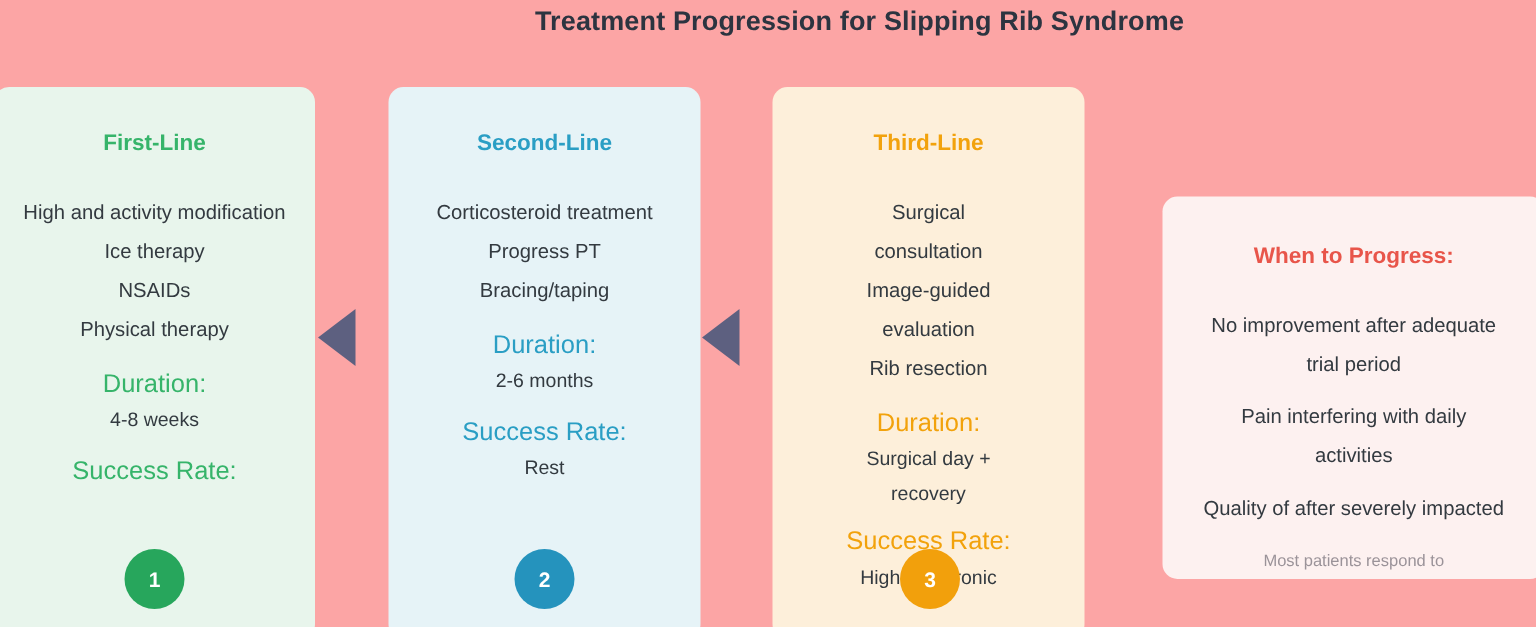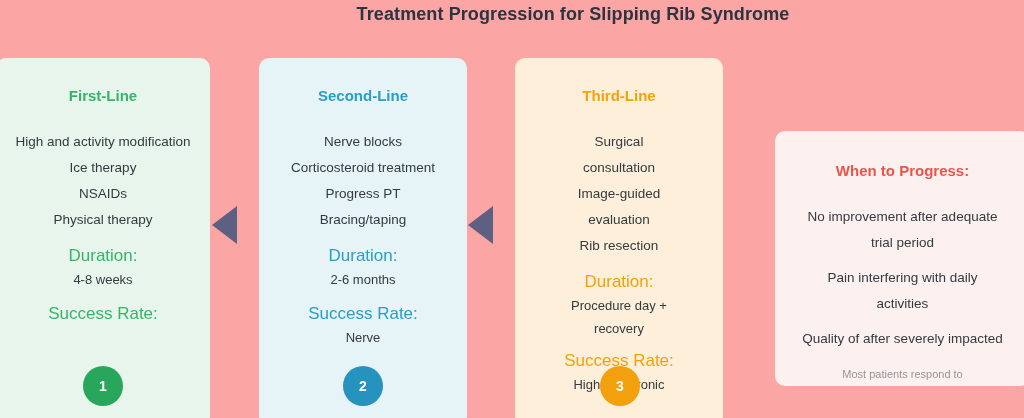--- a/index.html
+++ b/index.html
@@ -141,44 +141,43 @@
     <div class="gap-sm"></div>
     <div class="meta-label c1-accent">Success Rate:</div>
   </div>
   <div class="badge badge-1" style="left:83px; top:366px;">
     <span>1</span>
   </div>
 
   <div class="card card-2" style="left:259px; top:58px; width:208px; height:368px; padding:16px 14px 0 14px;">
     <div class="card-heading c2-accent">Second-Line</div>
     <div class="gap-sm"></div>
-    <div class="card-item">Nerve blocks</div>
     <div class="card-item">Corticosteroid treatment</div>
     <div class="card-item">Progress PT</div>
     <div class="card-item">Bracing/taping</div>
     <div class="gap-sm"></div>
     <div class="meta-label c2-accent">Duration:</div>
     <div class="meta-value">2-6 months</div>
     <div class="gap-sm"></div>
     <div class="meta-label c2-accent">Success Rate:</div>
-    <div class="meta-value">Nerve</div>
+    <div class="meta-value">Rest</div>
   </div>
   <div class="badge badge-2" style="left:343px; top:366px;">
     <span>2</span>
   </div>
 
   <div class="card card-3" style="left:515px; top:58px; width:208px; height:368px; padding:16px 14px 0 14px;">
     <div class="card-heading c3-accent">Third-Line</div>
     <div class="gap-sm"></div>
     <div class="card-item" style="padding:0 42px;">Surgical consultation</div>
     <div class="card-item" style="padding:0 32px;">Image-guided evaluation</div>
     <div class="card-item">Rib resection</div>
     <div class="gap-sm"></div>
     <div class="meta-label c3-accent">Duration:</div>
-    <div class="meta-value" style="padding:0 38px;">Procedure day + recovery</div>
+    <div class="meta-value" style="padding:0 38px;">Surgical day + recovery</div>
     <div class="gap-xs"></div>
     <div class="meta-label c3-accent">Success Rate:</div>
     <div class="meta-value">High for chronic</div>
   </div>
   <div class="badge badge-3" style="left:600px; top:366px;">
     <span>3</span>
   </div>
 
   <div class="card card-4" style="left:775px; top:131px; width:255px; height:255px; padding:18px 14px 0 14px;">
     <div class="card-heading c4-accent">When to Progress:</div>

